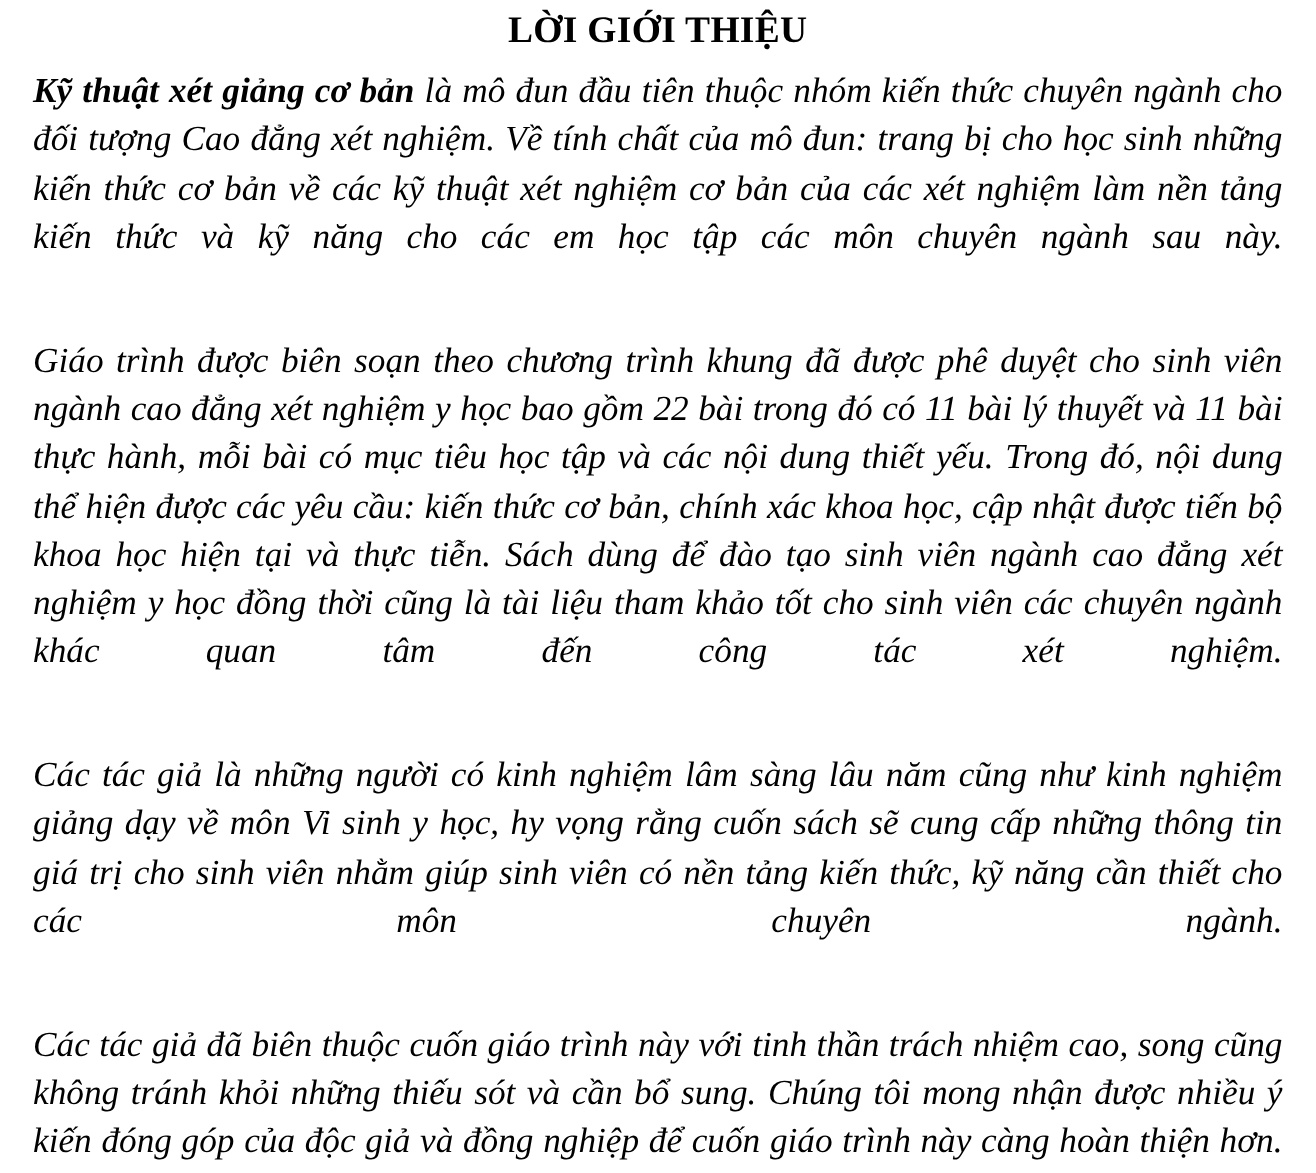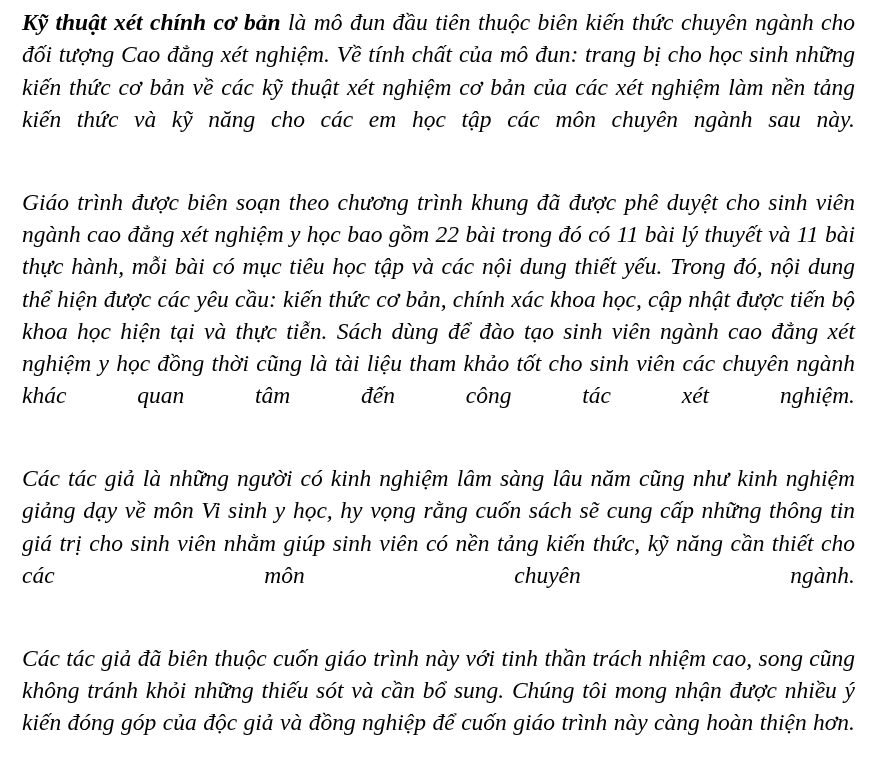--- a/index.html
+++ b/index.html
@@ -48,22 +48,23 @@
     content: "";
     display: inline-block;
     width: 100%;
   }
 </style>
 </head>
 <body>
 
 <div class="page">
 
+  <h1 class="doc-title">LỜI GIỚI THIỆU</h1>
 
-  <p class="para"><b class="lead">Kỹ thuật xét chính cơ bản</b><span> là mô đun đầu tiên thuộc biên kiến thức chuyên ngành cho đối tượng Cao đẳng xét nghiệm. Về tính chất của mô đun: trang bị cho học sinh những kiến thức cơ bản về các kỹ thuật xét nghiệm cơ bản của các xét nghiệm làm nền tảng kiến thức và kỹ năng cho các em học tập các môn chuyên ngành sau này.</span></p>
+  <p class="para"><b class="lead">Kỹ thuật xét giảng cơ bản</b><span> là mô đun đầu tiên thuộc nhóm kiến thức chuyên ngành cho đối tượng Cao đẳng xét nghiệm. Về tính chất của mô đun: trang bị cho học sinh những kiến thức cơ bản về các kỹ thuật xét nghiệm cơ bản của các xét nghiệm làm nền tảng kiến thức và kỹ năng cho các em học tập các môn chuyên ngành sau này.</span></p>
 
   <p class="para"><span>Giáo trình được biên soạn theo chương trình khung đã được phê duyệt cho sinh viên ngành cao đẳng xét nghiệm y học bao gồm 22 bài trong đó có 11 bài lý thuyết và 11 bài thực hành, mỗi bài có mục tiêu học tập và các nội dung thiết yếu. Trong đó, nội dung thể hiện được các yêu cầu: kiến thức cơ bản, chính xác khoa học, cập nhật được tiến bộ khoa học hiện tại và thực tiễn. Sách dùng để đào tạo sinh viên ngành cao đẳng xét nghiệm y học đồng thời cũng là tài liệu tham khảo tốt cho sinh viên các chuyên ngành khác quan tâm đến công tác xét nghiệm.</span></p>
 
   <p class="para"><span>Các tác giả là những người có kinh nghiệm lâm sàng lâu năm cũng như kinh nghiệm giảng dạy về môn Vi sinh y học, hy vọng rằng cuốn sách sẽ cung cấp những thông tin giá trị cho sinh viên nhằm giúp sinh viên có nền tảng kiến thức, kỹ năng cần thiết cho các môn chuyên ngành.</span></p>
 
   <p class="para"><span>Các tác giả đã biên thuộc cuốn giáo trình này với tinh thần trách nhiệm cao, song cũng không tránh khỏi những thiếu sót và cần bổ sung. Chúng tôi mong nhận được nhiều ý kiến đóng góp của độc giả và đồng nghiệp để cuốn giáo trình này càng hoàn thiện hơn.</span></p>
 
 </div>
 
 </body></html>

